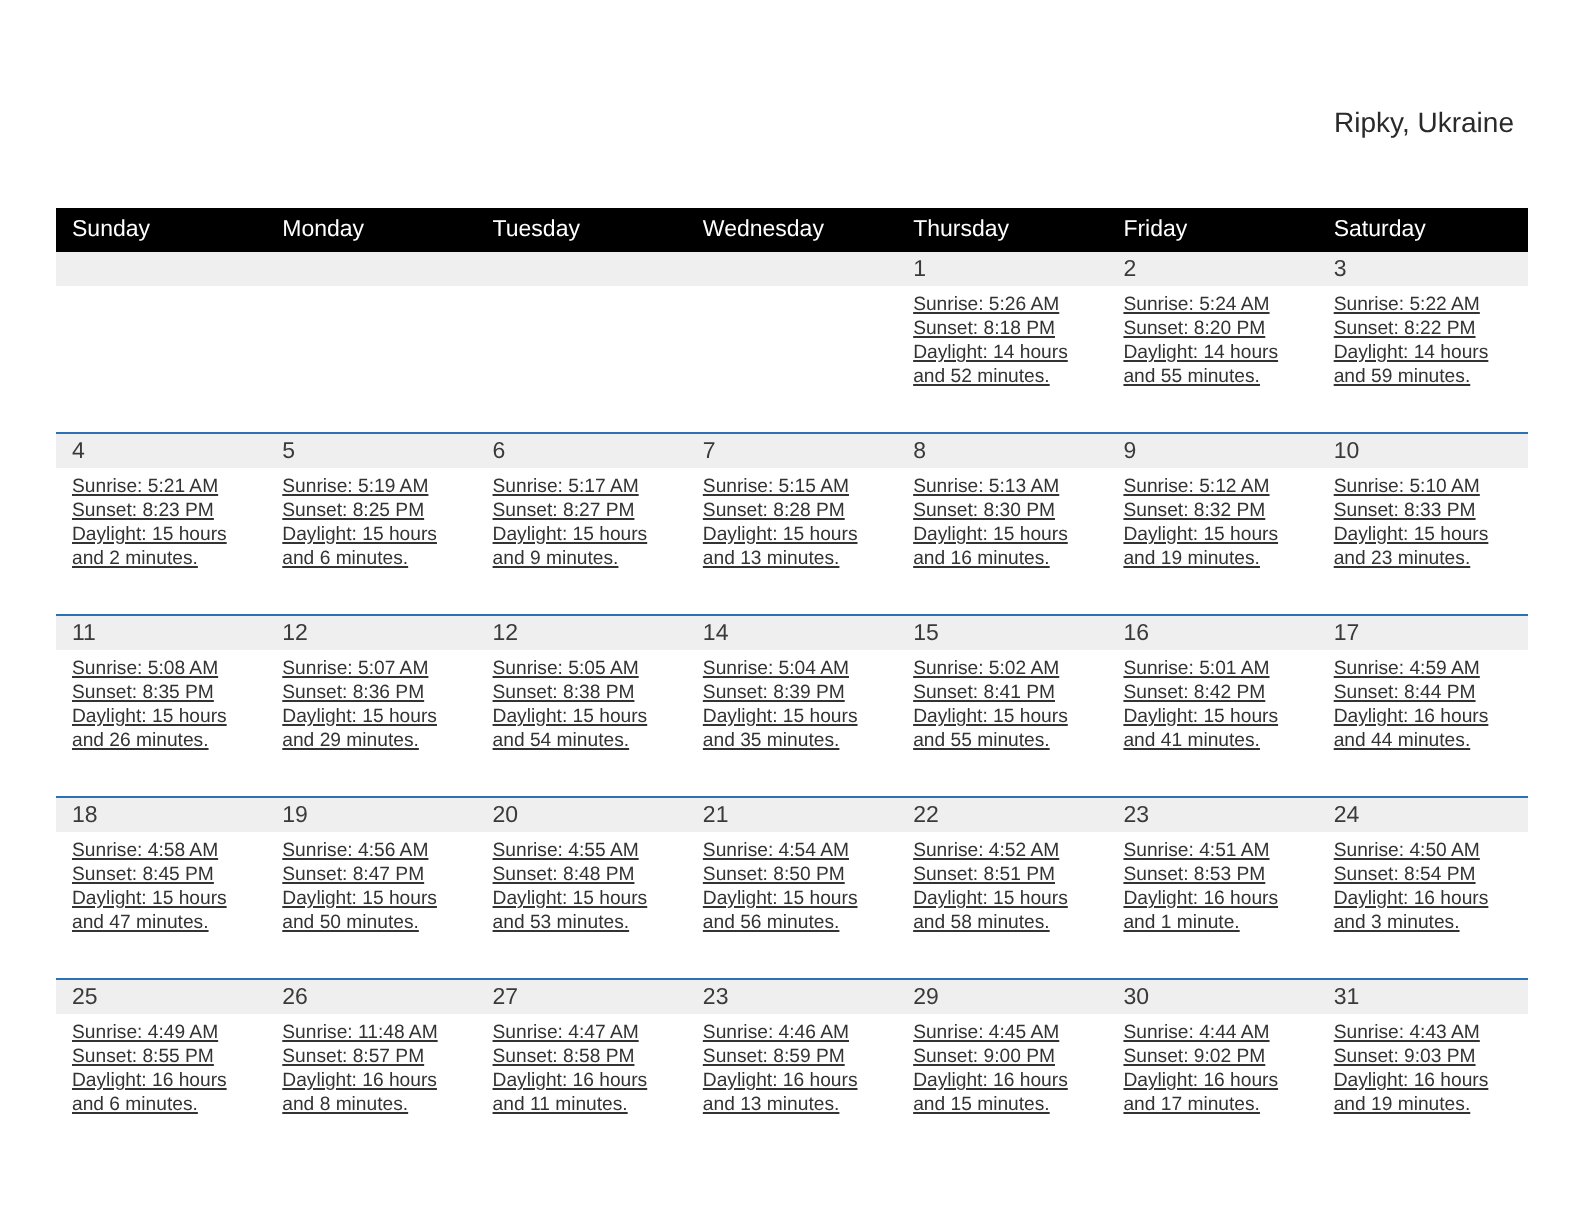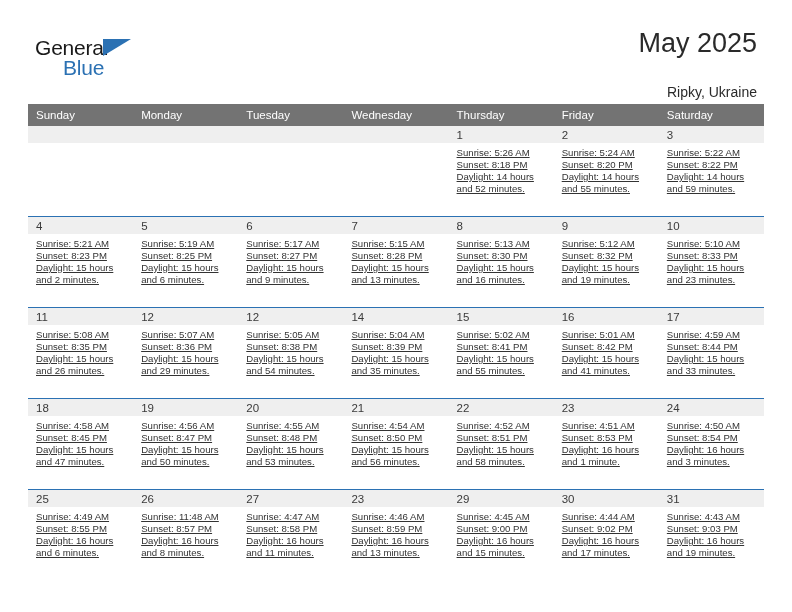--- a/index.html
+++ b/index.html
@@ -89,21 +89,21 @@
     position: absolute;
     left: 28px;
     top: 104px;
     width: 736px;
     border-collapse: collapse;
     table-layout: fixed;
   }
   .calendar col { width: 105.14px; }
 
   .calendar thead th {
-    background: #737373;
+    background: #000000;
     color: #ffffff;
     font-size: 11.5px;
     font-weight: normal;
     text-align: left;
     padding: 5px 0 5px 8px;
     height: 20px;
     box-sizing: border-box;
     font-family: "Liberation Sans", sans-serif;
   }
 
@@ -144,28 +144,22 @@
   .cell-body div { white-space: nowrap; }
   .cell-body .daylight { white-space: normal; }
 </style>
 </head>
 <body>
 
 <div class="page">
 
   <div class="header">
 
-    <div class="brand">
-      <span class="brand-general">General</span>
-      <span class="brand-triangle"></span>
-      <span class="brand-blue">Blue</span>
-    </div>
 
     <div class="title-block">
-      <div class="cal-title">May 2025</div>
       <div class="cal-subtitle">Ripky, Ukraine</div>
     </div>
 
   </div>
 
   <table class="calendar">
     <colgroup>
       <col>
         <col>
         <col>
@@ -370,21 +364,21 @@
                 <div class="daylight">Daylight: 15 hours and 41 minutes.</div>
               </div>
             </div>
           </td>
           <td>
             <div class="cell-inner">
               <div class="daynum-band">17</div>
               <div class="cell-body">
                 <div>Sunrise: 4:59 AM</div>
                 <div>Sunset: 8:44 PM</div>
-                <div class="daylight">Daylight: 15 hours and 33 minutes.</div>
+                <div class="daylight">Daylight: 16 hours and 44 minutes.</div>
               </div>
             </div>
           </td>
         </tr>
         <tr>
           <td>
             <div class="cell-inner">
               <div class="daynum-band">18</div>
               <div class="cell-body">
                 <div>Sunrise: 4:58 AM</div>

